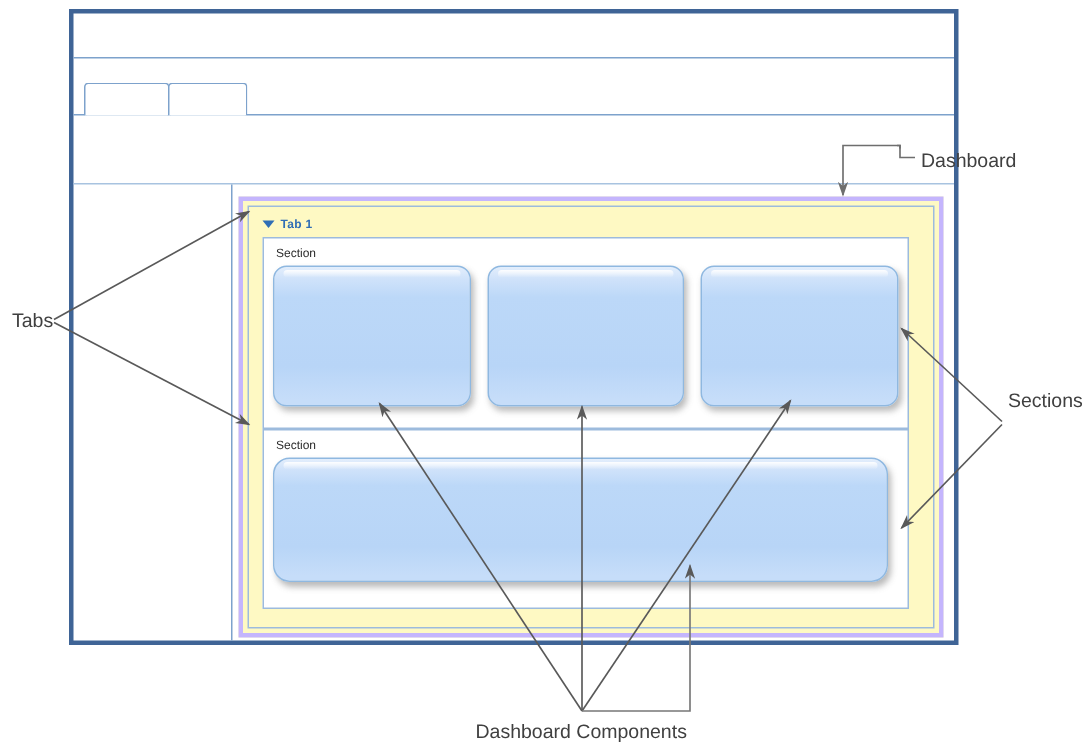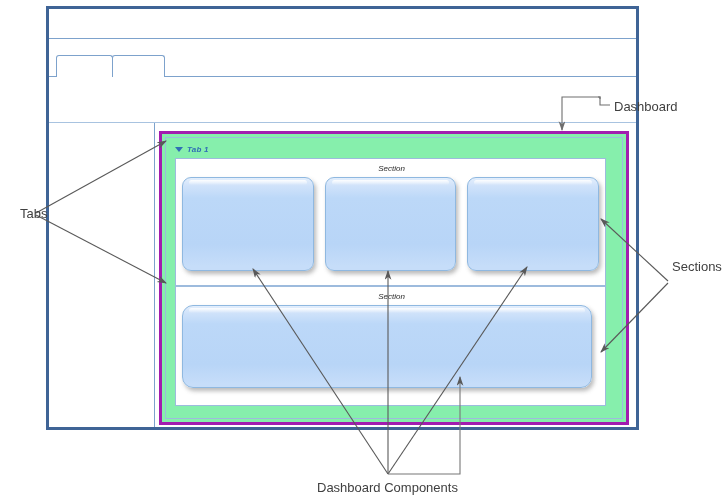--- a/index.html
+++ b/index.html
@@ -54,24 +54,23 @@
   }
   .sidepanel{
     position:absolute;left:0;top:0;width:106px;bottom:0;
     border-right:1px solid #7da2cc;
     box-sizing:border-box;
   }
 
   
   .dashboard-outer{
     position:absolute;left:110px;top:8px;width:470px;height:294px;
-    border:3px solid #a21caf;
-    background:#86efac;
-    box-sizing:border-box;
-    font-style:italic;
+    border:3px solid #c4b5fd;
+    background:#fef9c3;
+    box-sizing:border-box;
   }
   .dashboard-inner{
     position:absolute;left:3px;top:3px;right:3px;bottom:3px;
     border:1px solid #9dbbdd;
     box-sizing:border-box;
     padding:4px 5px 4px 5px;
   }
 
   .tab-header{
     display:flex;align-items:center;gap:4px;
@@ -86,21 +85,21 @@
   .tab-label{
     font-size:8px;font-weight:bold;color:#2f6eb5;
     letter-spacing:.2px;line-height:1;
   }
 
   .section-box{
     border:1px solid #9dbbdd;
     background:#ffffff;
     box-sizing:border-box;
     padding:4px 6px 7px 6px;
-    margin-left:4px;margin-right:11px;text-align:center;
+    margin-left:4px;margin-right:11px;
   }
   .section-box.top{height:128px;}
   .section-box.bottom{height:120px;}
   .section-label{
     font-size:8px;color:#2b2b2b;font-weight:normal;
     line-height:1;margin:2px 0 4px 2px;
   }
   .cards-row{display:flex;gap:11px;align-items:flex-start;}
 
   .card{
@@ -121,21 +120,21 @@
 
   
   .anno{position:absolute;left:0;top:0;width:725px;height:500px;pointer-events:none;}
   .anno-label{
     position:absolute;
     font-size:13px;color:#404040;
     font-family:"Liberation Sans", sans-serif;
     white-space:nowrap;
     line-height:1;
   }
-  #lbl-tabs{left:20px;top:207px;}
+  #lbl-tabs{left:8px;top:207px;}
   #lbl-dashboard{left:614px;top:100px;}
   #lbl-sections{left:672px;top:260px;}
   #lbl-components{left:317px;top:481px;}
 </style>
 </head>
 <body>
 
 <div id="stage">
 
   <div class="window">

